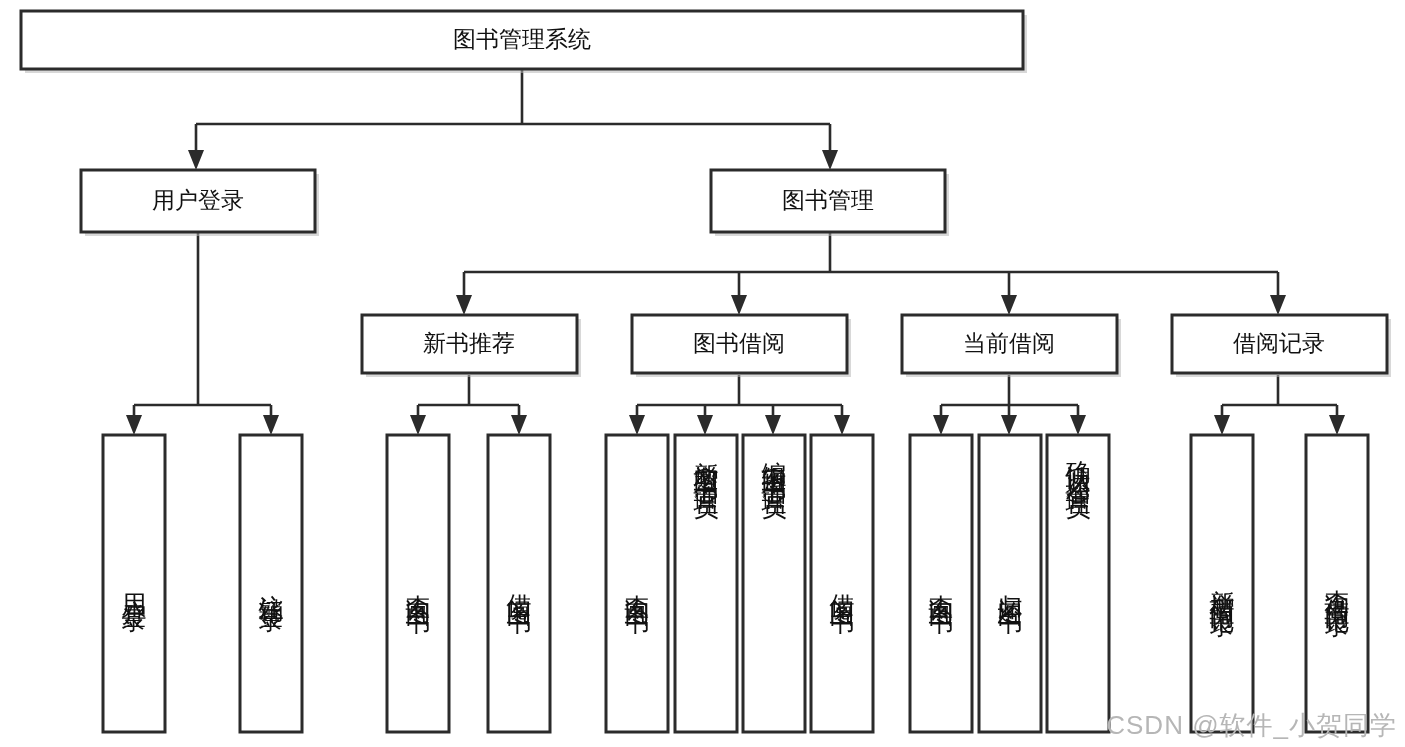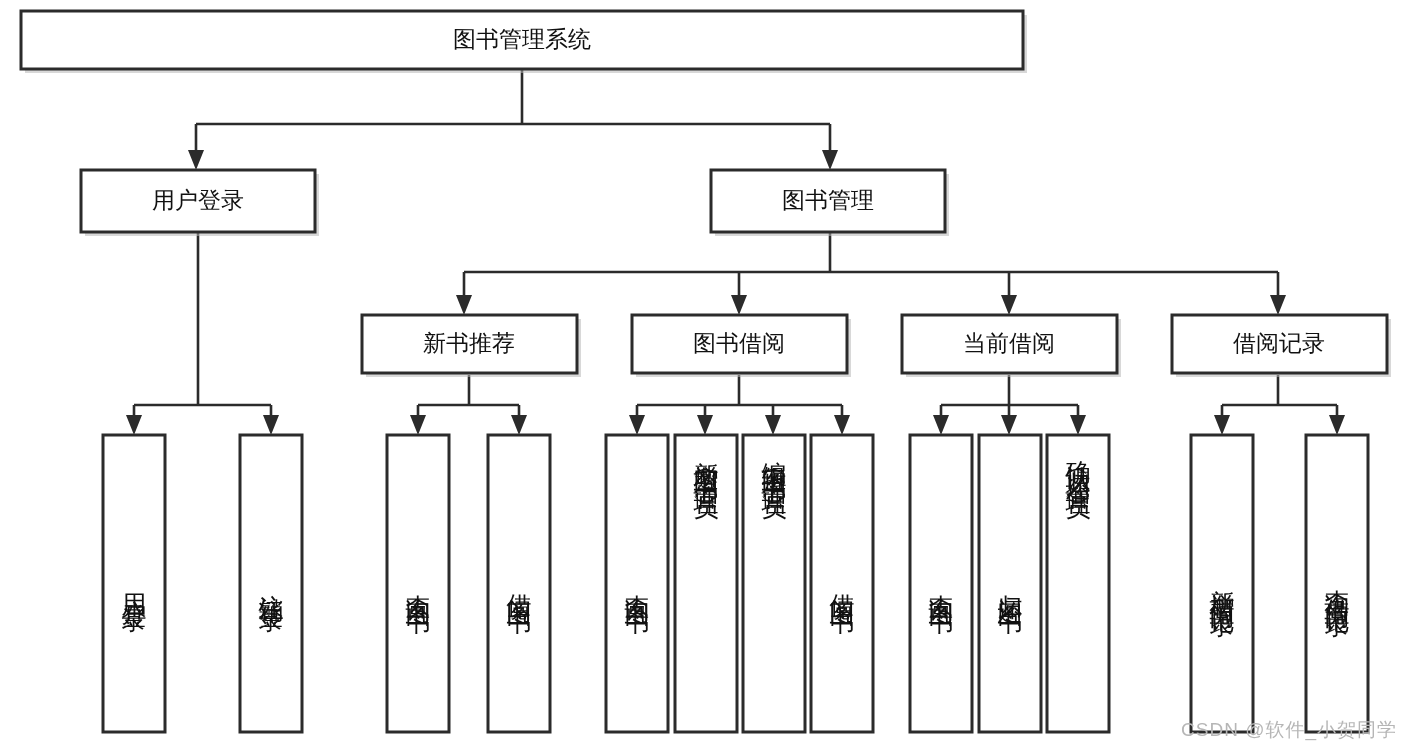--- a/index.html
+++ b/index.html
@@ -53,21 +53,21 @@
     white-space:nowrap;
   }
   .vlabel-wrap.center{align-items:center;}
   .vlabel-wrap.start{align-items:flex-start;padding-top:6px;}
 
   #watermark{
     position:absolute;
     right:8px;
     bottom:4px;
     font-family:"Liberation Sans","DejaVu Sans",sans-serif;
-    font-size:19px;
+    font-size:26px;
     color:#b6b6b6;
     letter-spacing:1px;
     white-space:nowrap;
   }
 </style>
 </head>
 <body>
 
 <div id="diagram-root">
 

